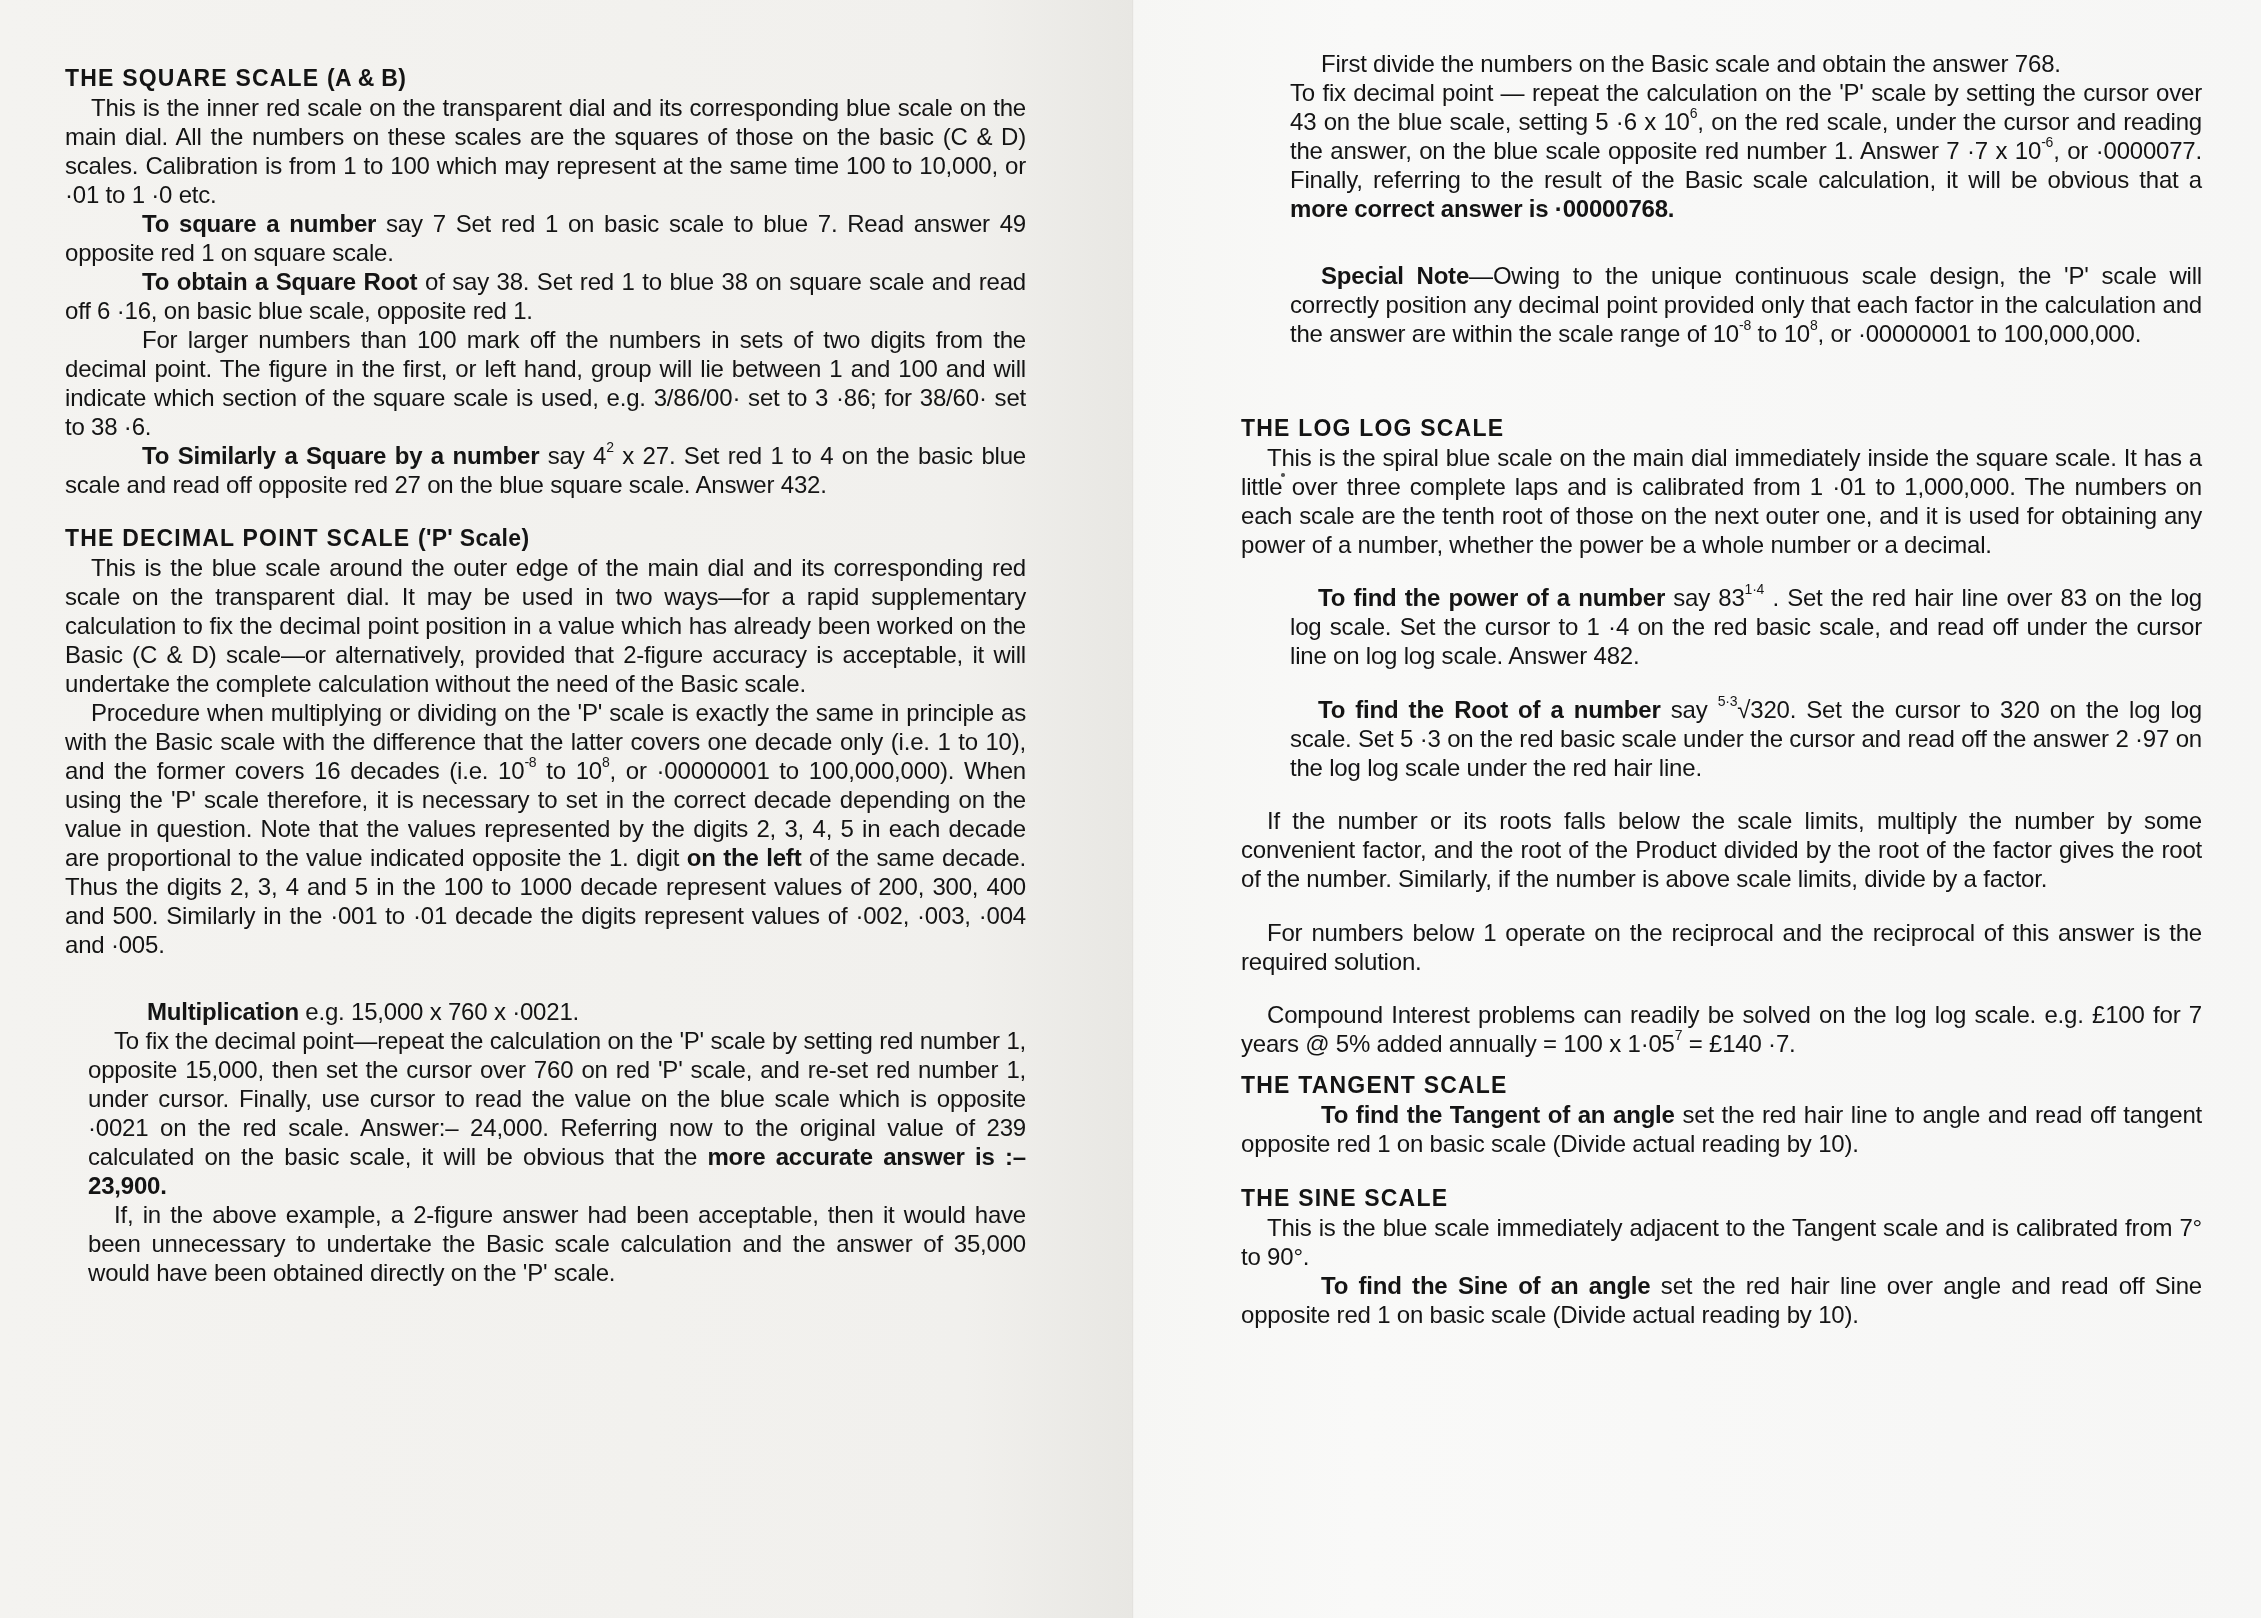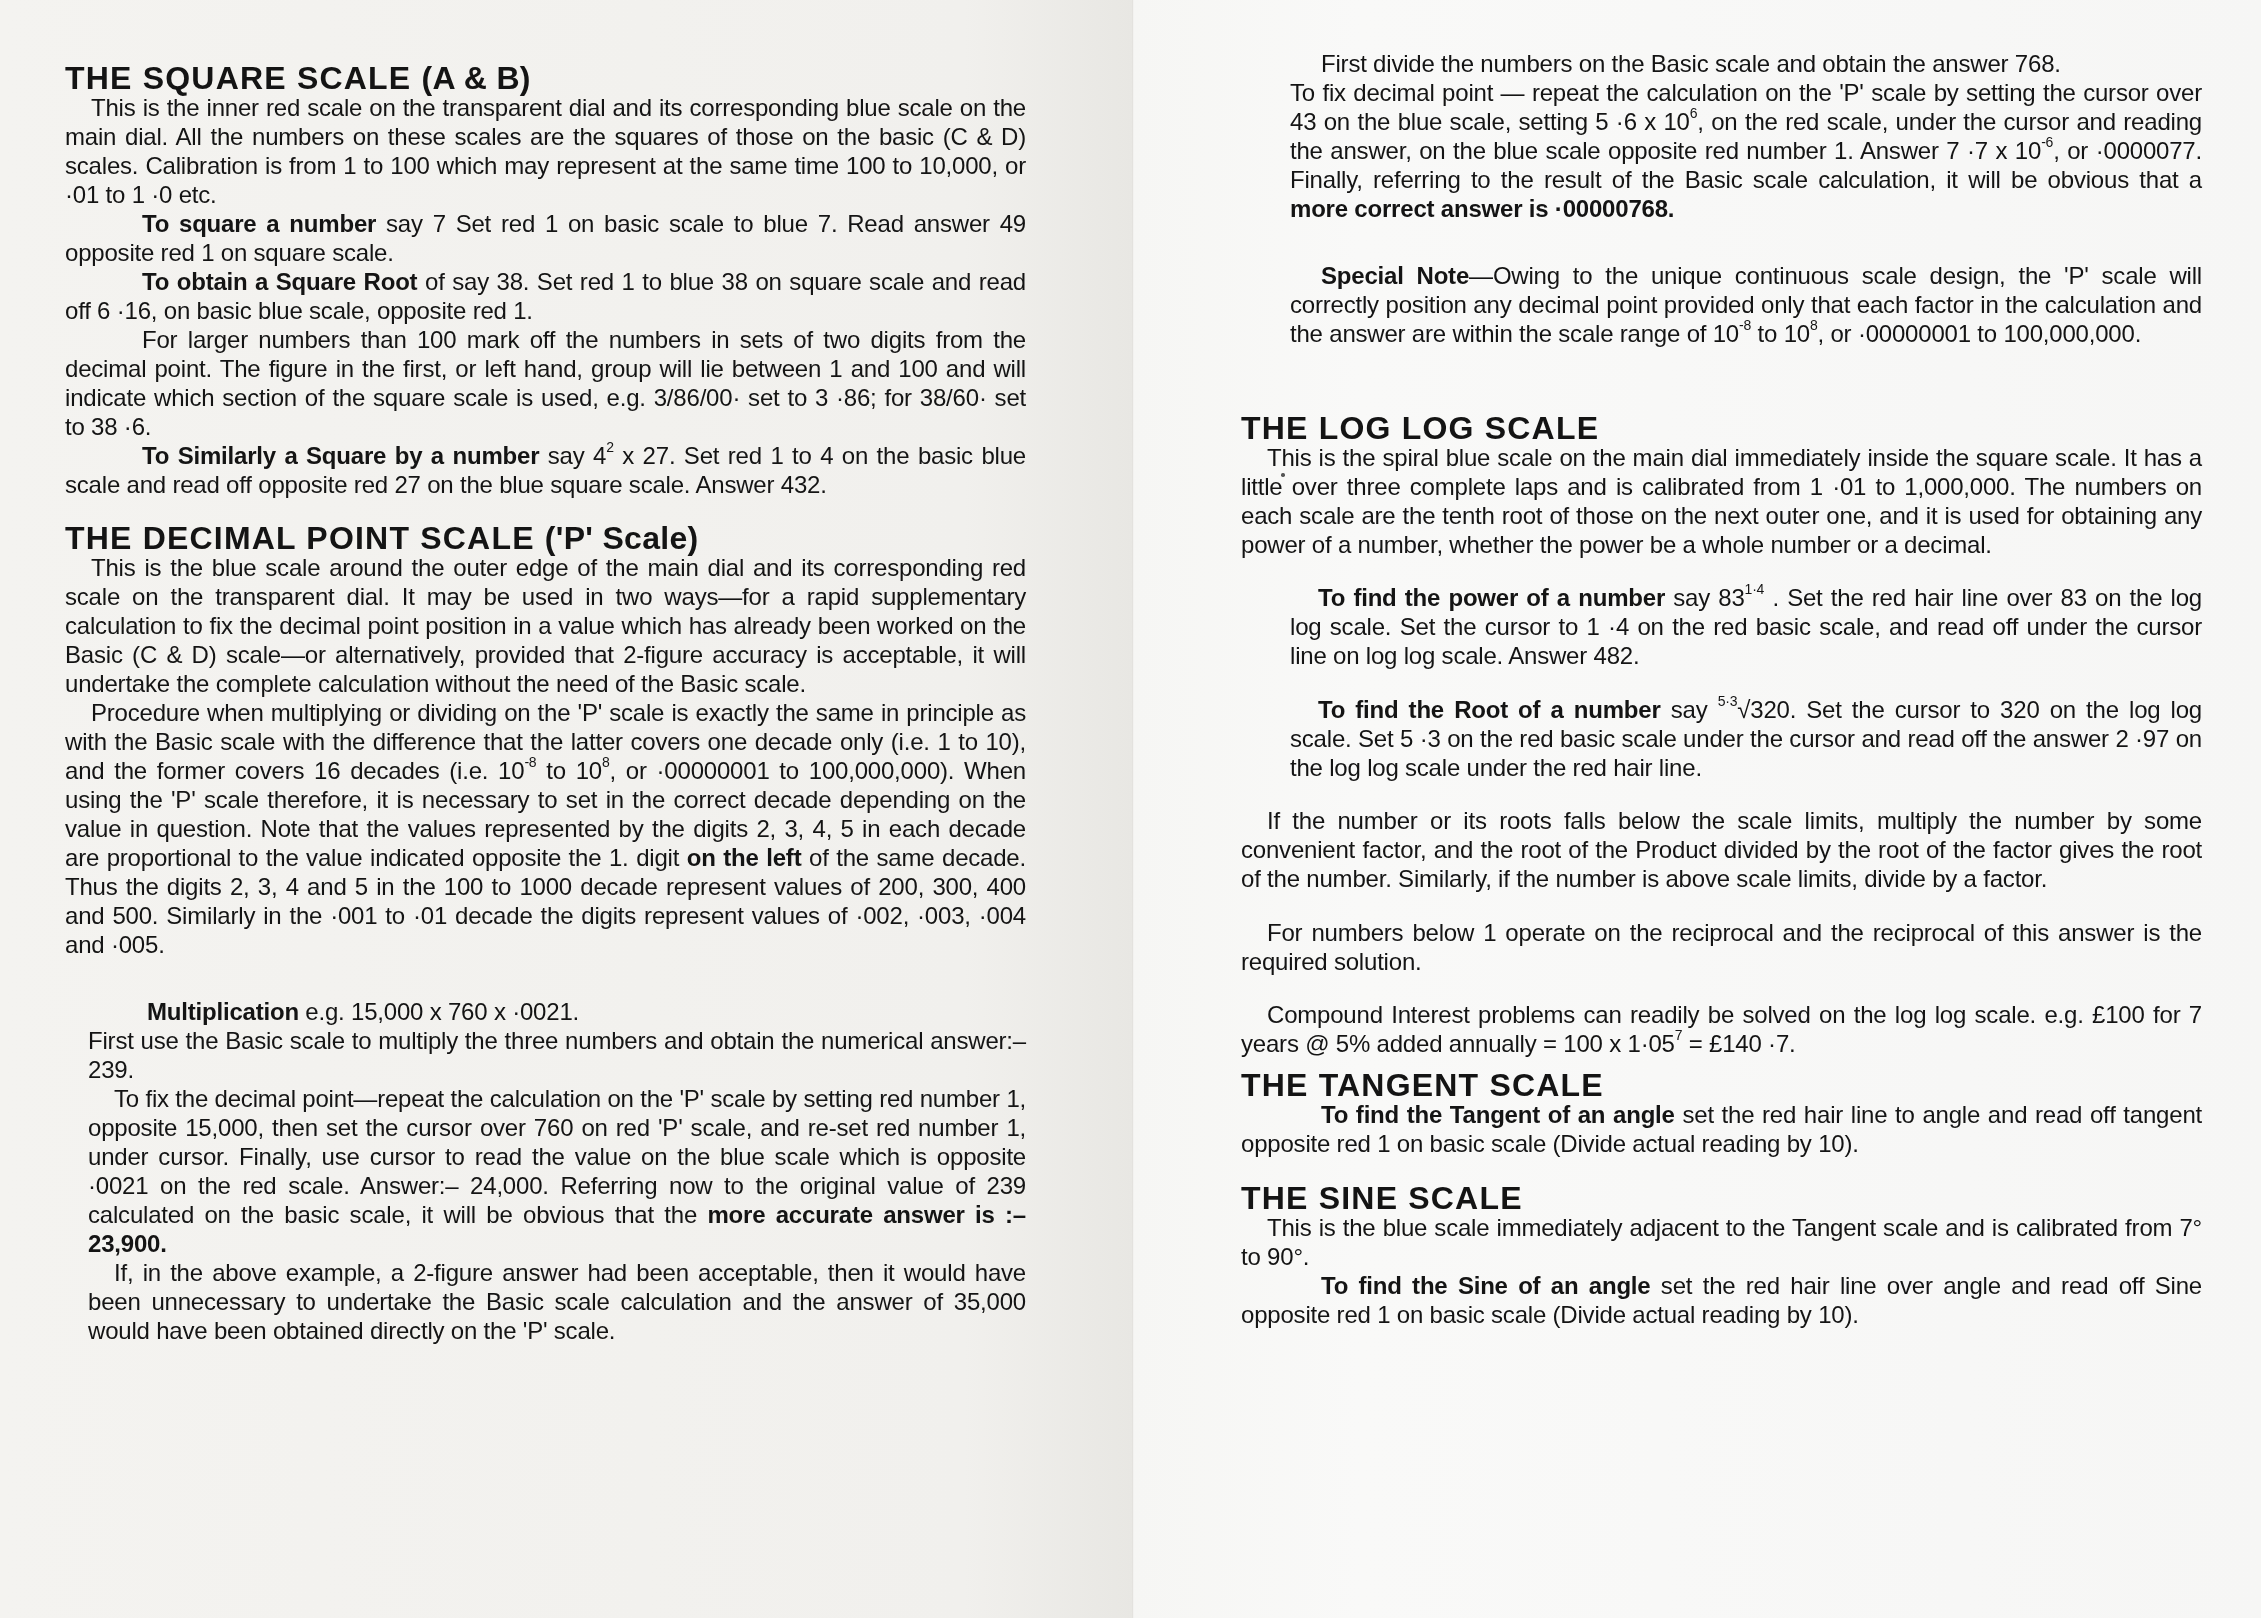--- a/index.html
+++ b/index.html
@@ -28,21 +28,21 @@
   }
   .content {
     position: absolute;
     font-size: 24px; line-height: 29px;
     text-align: justify;
     letter-spacing: -0.2px;
   }
   .left-content { left: 65px; top: 63px; width: 961px; }
   .right-content { left: 1241px; top: 49px; width: 961px; }
   .heading {
-    font-weight: bold; font-size: 32px; letter-spacing: 1.2px;
+    font-weight: bold; font-size: 23px; letter-spacing: 1.2px;
     margin: 0; line-height: 30px; text-align: left;
   }
   .heading .h-normal { letter-spacing: 0.3px; }
   p { margin: 0; }
   .ind1 { text-indent: 26px; }
   .ind2 { padding-left: 23px; text-indent: 59px; }
   .ind2n { padding-left: 23px; text-indent: 0; }
   .ind3 { padding-left: 0; text-indent: 77px; }
   .ind4 { padding-left: 50px; text-indent: 0; }
   .b { font-weight: bold; }
@@ -91,21 +91,20 @@
           <span>Procedure when multiplying or dividing on the 'P' scale is exactly the same in principle as with the Basic scale with the difference that the latter covers one decade only (i.e. 1 to 10), and the former covers 16 decades  (i.e. 10</span><sup>-8</sup><span> to 10</span><sup>8</sup><span>, or  ·00000001 to 100,000,000). When using the 'P' scale therefore, it is necessary to set in the correct decade depending on the value in question. Note that the values represented by the digits 2, 3, 4, 5 in each decade are proportional to the value indicated opposite the 1. digit </span><span class="b">on the left</span><span> of the same decade. Thus the digits 2, 3, 4 and 5 in the 100 to 1000 decade represent values of 200, 300, 400 and 500. Similarly in the  ·001 to  ·01 decade the digits represent values of  ·002,  ·003,  ·004 and  ·005.</span>
         </p>
       </section>
 
       <div class="gap-l"></div>
 
       <section>
         <p class="ind2">
           <span class="b">Multiplication</span><span> e.g. 15,000 x 760 x  ·0021.</span>
         </p>
-        <p class="ind2n">First use the Basic scale to multiply the three numbers and obtain the numerical answer:–239.</p>
         <p class="ind2n" style="text-indent:26px">
           <span>To fix the decimal point—repeat the calculation on the 'P' scale by setting red number 1, opposite 15,000, then set the cursor over 760 on red 'P' scale, and re-set red number 1, under cursor. Finally, use cursor to read the value on the blue scale which is opposite ·0021 on the red scale. Answer:– 24,000. Referring now to the original value of 239  calculated on the basic scale, it will be obvious that the  </span><span class="b">more accurate answer is :– 23,900.</span>
         </p>
         <p class="ind2n" style="text-indent:26px">If, in the above example, a 2-figure answer had been acceptable, then it would have been unnecessary to undertake the Basic scale calculation and the answer of 35,000 would have been obtained directly on the 'P' scale.</p>
       </section>
     </div>
   </div>
 
   <div class="fold"></div>
 

